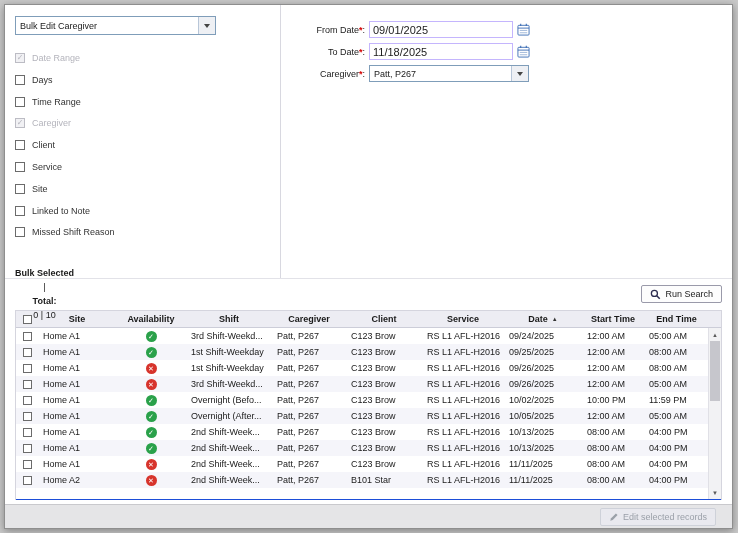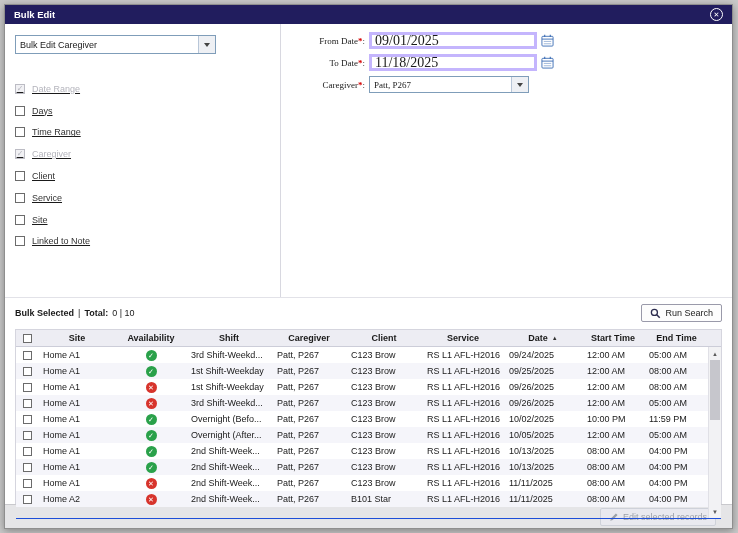--- a/index.html
+++ b/index.html
@@ -24,63 +24,63 @@
   .titlebar .title { font-weight:bold; font-size:9.5px; }
   .close {
     margin-left:auto; width:13px; height:13px; border:1px solid #fff; border-radius:50%;
     display:flex; align-items:center; justify-content:center;
     font-size:7px; line-height:1; cursor:pointer; color:#fff;
   }
   
   .content { flex:1 1 auto; display:flex; flex-direction:column; background:#fff; min-height:0; }
   .top { height:273px; display:flex; flex:0 0 auto; }
   .left-panel { width:276px; flex:0 0 auto; border-right:1px solid #d8d8e0; padding:11px 0 0 10px; }
-  .right-panel { flex:1; padding-top:8px;font-family:Liberation Serif, serif; }
+  .right-panel { flex:1; padding-top:16px; }
 
   
   .selectbox {
     width:201px; height:19px; border:1px solid #7f9db9; background:#fff;
     display:flex; align-items:center; cursor:pointer; overflow:hidden;
   }
   .selectbox .sel-text { flex:1; padding:0 4px; white-space:nowrap; overflow:hidden; }
   .sel-btn {
     width:17px; height:100%; border-left:1px solid #b8c6d8; background:#eef0f4;
     display:flex; align-items:center; justify-content:center; flex:0 0 auto;
   }
   .tri-down { width:0; height:0; border-left:3.5px solid transparent; border-right:3.5px solid transparent; border-top:4.5px solid #444; }
 
   
   .cb-list { margin-top:18px; }
-  .cb-row { display:flex; align-items:flex-end; height:21.8px; cursor:pointer;text-decoration:underline; }
+  .cb-row { display:flex; align-items:flex-start; height:21.8px; cursor:pointer; }
   .cb {
     width:10px; height:10px; border:1px solid #6b6b6b; background:#fff;
     display:inline-flex; align-items:center; justify-content:center;
     font-size:8px; line-height:1; color:#555; flex:0 0 auto;
   }
   .cb.checked::after { content:"✓"; }
   .cb.disabled { border-color:#bcbcc4; background:#f1f1f4; color:#b4b4bc; }
   .cb-row .cb-label { margin-left:7px; color:#333; }
   .cb-row.disabled .cb-label { color:#b4b4bc; }
   .cb.small { width:9px; height:9px; }
 
   
   .f-row { display:flex; align-items:center; margin-bottom:5px; }
   .f-label { width:84px; text-align:right; margin-right:4px; white-space:nowrap; }
   .req { color:#d40000; font-weight:bold; }
   .f-input {
-    width:168px; height:17px; border:3px solid #c4b5fd; padding:0 3px;
-    font-family:inherit; font-size:14px; color:#1a1a1a;
+    width:144px; height:17px; border:1px solid #c4b5fd; padding:0 3px;
+    font-family:inherit; font-size:11px; color:#1a1a1a;
   }
   .cal-btn { margin-left:3px; width:15px; height:15px; display:flex; align-items:center; justify-content:center; cursor:pointer; }
   .selectbox.care { width:160px; height:17px; }
 
   
   .results { flex:1; border-top:1px solid #e2e2e8; padding:6px 10px 0; min-height:0; }
   .toolbar { display:flex; align-items:center; height:18px; margin-bottom:7px; }
-  .summary { display:flex; align-items:center; gap:4px; }
+  .summary { display:flex; align-items:center; gap:4px;flex-direction:column; }
   .summary .b { font-weight:bold; }
   .run-search {
     margin-left:auto; height:18px; padding:0 8px; background:#fdfdfd;
     border:1px solid #9a9aaa; border-radius:2px; display:flex; align-items:center; gap:4px;
     font-family:inherit; font-size:9px; color:#222; cursor:pointer;
   }
 
   
   .tbl { border:1px solid #d5d5de; border-bottom:none; }
   .thead, .trow { display:grid; align-items:center; }
@@ -118,24 +118,20 @@
   .edit-btn {
     height:18px; padding:0 8px; background:#e9e9ef; border:1px solid #ced1d9; border-radius:2px;
     display:flex; align-items:center; gap:4px; font-family:inherit; font-size:9px; color:#9ba0a9; cursor:default;
   }
 </style>
 </head>
 <body>
 
 <div class="modal">
 
-  <div class="titlebar">
-    <span class="title">Bulk Edit</span>
-    <span class="close">✕</span>
-  </div>
 
   <div class="content">
     <div class="top">
 
       <div class="left-panel">
         <div class="selectbox">
           <span class="sel-text">Bulk Edit Caregiver</span>
           <span class="sel-btn">
               <i class="tri-down"></i>
             </span>
@@ -166,20 +162,24 @@
             <span class="cb"></span>
             <span class="cb-label">Service</span>
           </div>
           <div class="cb-row">
             <span class="cb"></span>
             <span class="cb-label">Site</span>
           </div>
           <div class="cb-row">
             <span class="cb"></span>
             <span class="cb-label">Linked to Note</span>
+          </div>
+          <div class="cb-row">
+            <span class="cb"></span>
+            <span class="cb-label">Missed Shift Reason</span>
           </div>
         </div>
       </div>
 
       <div class="right-panel">
         <div class="f-row">
           <span class="f-label"><span>From Date</span><span class="req">*</span><span>:</span></span>
           <input class="f-input" value="09/01/2025" style="">
           <span class="cal-btn">
             <svg viewBox="0 0 14 14" width="13" height="13">

